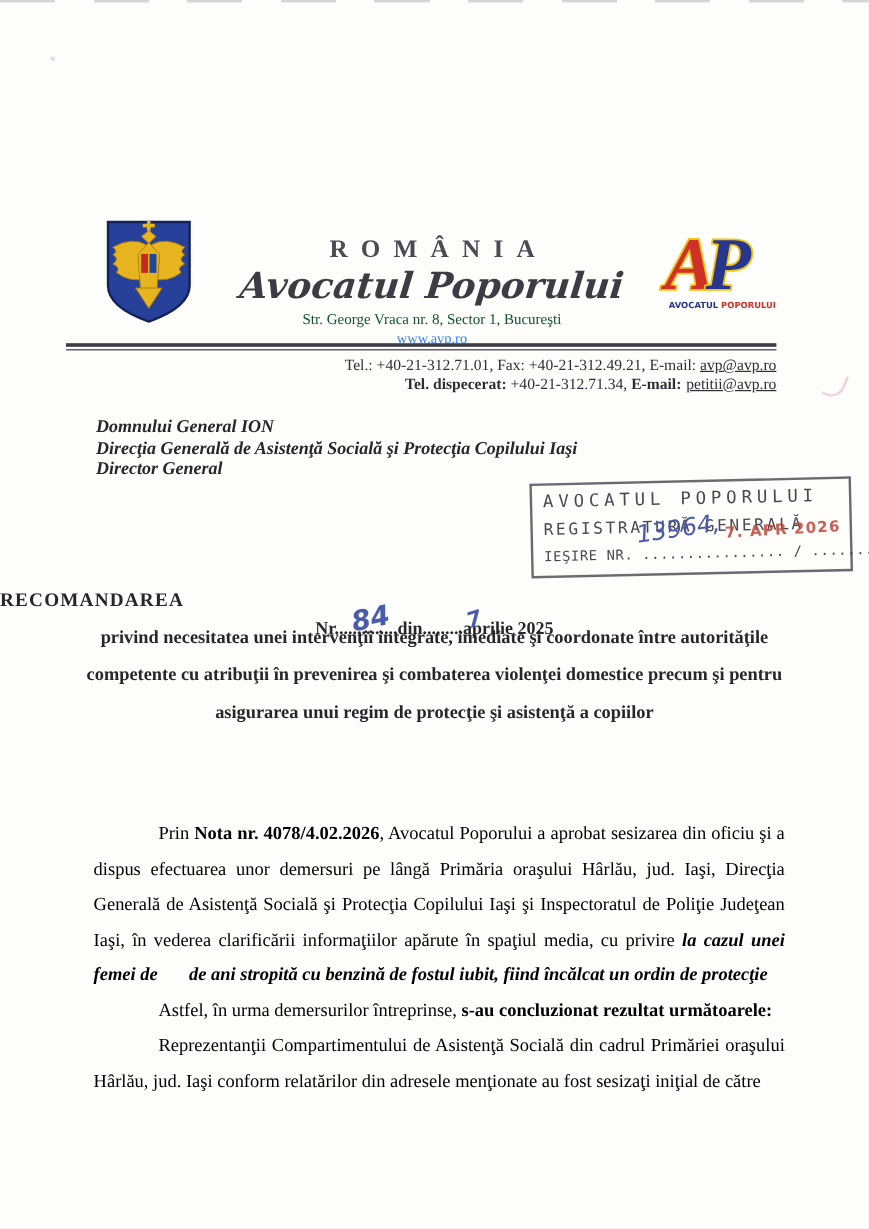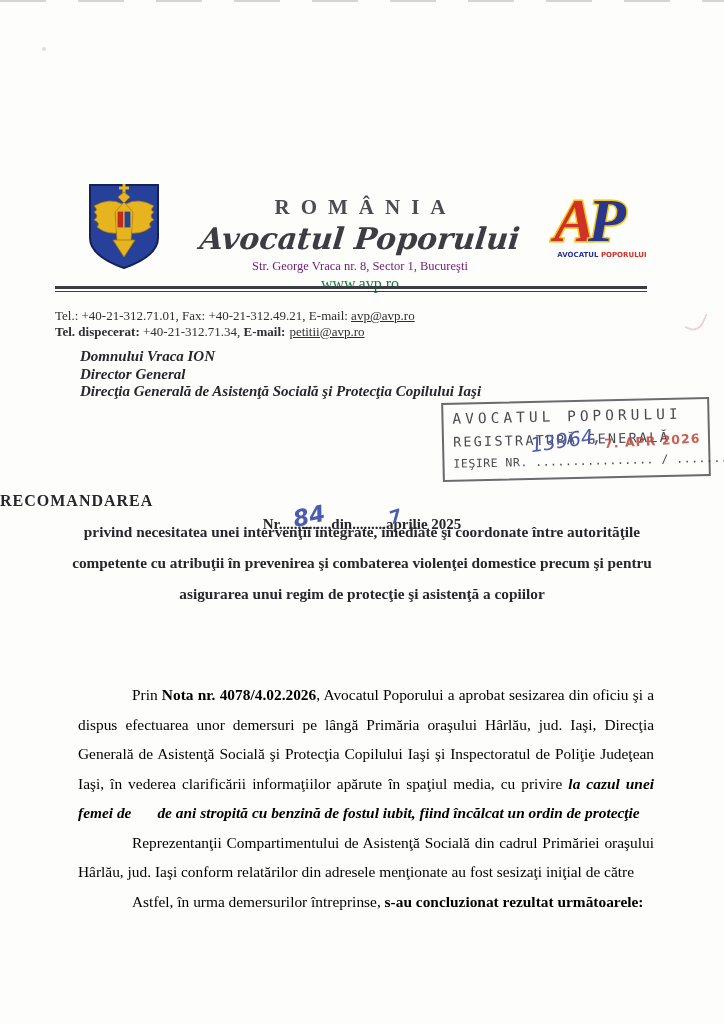--- a/index.html
+++ b/index.html
@@ -17,27 +17,27 @@
   .artifact-squiggle { position:absolute; left:688px; top:310px; width:16px; height:22px;
     border-right:2px solid rgba(205,125,145,.35); border-bottom:2px solid rgba(205,125,145,.3);
     border-radius:0 0 12px 0; transform:rotate(24deg); }
 
   
   .emblem { position:absolute; left:86px; top:182px; width:76px; height:88px; }
   .header-center { position:absolute; left:168px; top:195px; width:384px; text-align:center; }
   .country-name { font-size:21px; font-weight:bold; letter-spacing:11px; text-indent:11px; color:#4b4b52; }
   .script-name { display:inline-block; margin-top:1px; font-family:"DejaVu Serif", serif;
     font-style:italic; font-weight:bold; font-size:30px; color:#3c3c42; transform:skewX(-6deg); }
-  .hq-address { margin-top:3px; font-size:12.5px; color:#701a75; }
-  .hq-website { margin-top:1px; font-size:16px; color:#15803d; }
+  .hq-address { margin-top:3px; font-size:12.5px; color:#14532d; }
+  .hq-website { margin-top:1px; font-size:12px; color:#3b82f6; }
   .ap-logo { position:absolute; left:546px; top:184px; width:108px; height:84px; }
 
   .double-rule { position:absolute; left:55px; top:286px; width:592px; height:6px;
     border-top:3px solid #3c3c44; border-bottom:1px solid #3c3c44; }
-  .contact { position:absolute; left:55px; top:308px; width:592px; text-align:left;
+  .contact { position:absolute; left:55px; top:296px; width:592px; text-align:right;
     font-size:13px; line-height:15.5px; color:#2e2e34; }
   .contact a, .email { text-decoration:underline; color:#2e2e34; }
   .contact .b { font-weight:bold; }
   .contact .ml { margin-left:4px; }
 
   
   .addressee { position:absolute; left:80px; top:348px; font-size:15px; line-height:17.5px;
     font-weight:bold; font-style:italic; color:#26262b; }
 
   
@@ -112,39 +112,39 @@
   </svg>
 
   <div class="double-rule"></div>
 
   <div class="contact">
     <div><span>Tel.: +40-21-312.71.01, Fax: +40-21-312.49.21, E-mail: </span><span class="email">avp@avp.ro</span></div>
     <div><span class="b">Tel. dispecerat:</span><span> +40-21-312.71.34, </span><span class="b">E-mail:</span><span class="email ml">petitii@avp.ro</span></div>
   </div>
 
   <div class="addressee">
-    <div>Domnului Vraca ION</div>
+    <div>Domnului General ION</div>
+    <div>Direcţia Generală de Asistenţă Socială şi Protecţia Copilului Iaşi</div>
     <div>Director General</div>
-    <div>Direcţia Generală de Asistenţă Socială şi Protecţia Copilului Iaşi</div>
   </div>
 
   <div class="stamp">
     <div class="stamp-line1">AVOCATUL POPORULUI</div>
     <div class="stamp-line2">REGISTRATURĂ GENERALĂ</div>
     <div class="stamp-line3"><span>IEŞIRE NR.</span> <span>................</span> <span>/</span> <span>.......................</span></div>
     <div class="stamp-handnr">13964,</div>
     <div class="stamp-date">7. APR 2026</div>
   </div>
 
   <div class="rec-title">RECOMANDAREA</div>
   <div class="nr-row">
     <span class="nr-line"><span>Nr.</span><span>.............</span><span>din</span><span>.........</span><span>aprilie 2025</span><span class="hand-nr">84</span><span class="hand-day">7</span></span>
   </div>
 
   <div class="subject">privind necesitatea unei intervenţii integrate, imediate şi coordonate între autorităţile competente cu atribuţii în prevenirea şi combaterea violenţei domestice precum şi pentru asigurarea unui regim de protecţie şi asistenţă a copiilor</div>
 
   <div class="body-text">
     <p><span>Prin </span><span class="b">Nota nr. 4078/4.02.2026</span><span>, Avocatul Poporului a aprobat sesizarea din oficiu şi a dispus efectuarea unor demersuri pe lângă Primăria oraşului Hârlău, jud. Iaşi, Direcţia Generală de Asistenţă Socială şi Protecţia Copilului Iaşi şi Inspectoratul de Poliţie Judeţean Iaşi, în vederea clarificării informaţiilor apărute în spaţiul media, cu privire </span><span class="bi">la cazul unei femei de</span><span class="redact-gap"></span><span class="bi">de ani stropită cu benzină de fostul iubit, fiind încălcat un ordin de protecţie</span></p>
+    <p><span>Astfel, în urma demersurilor întreprinse, </span><span class="b">s-au concluzionat rezultat următoarele:</span></p>
     <p>Reprezentanţii Compartimentului de Asistenţă Socială din cadrul Primăriei oraşului Hârlău, jud. Iaşi conform relatărilor din adresele menţionate au fost sesizaţi iniţial de către</p>
-    <p><span>Astfel, în urma demersurilor întreprinse, </span><span class="b">s-au concluzionat rezultat următoarele:</span></p>
   </div>
 
 </div>
 
 </body></html>

